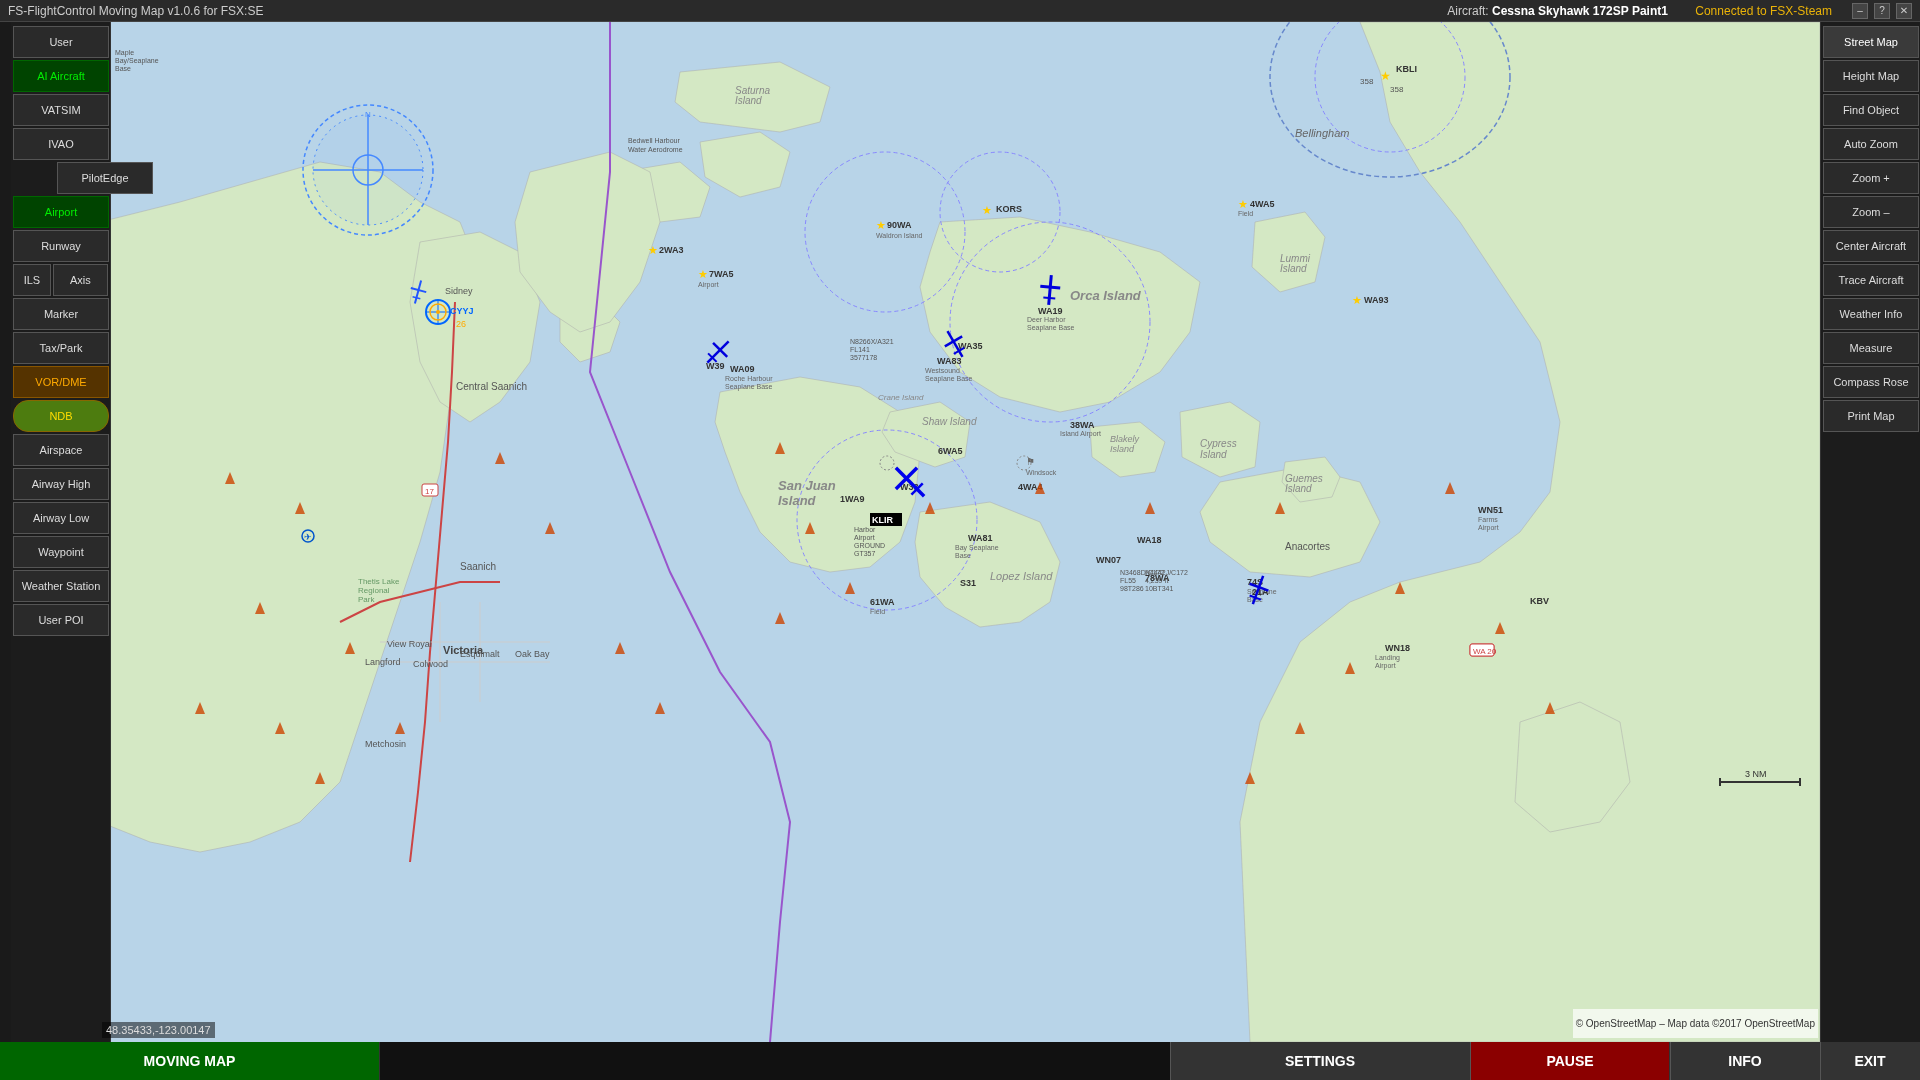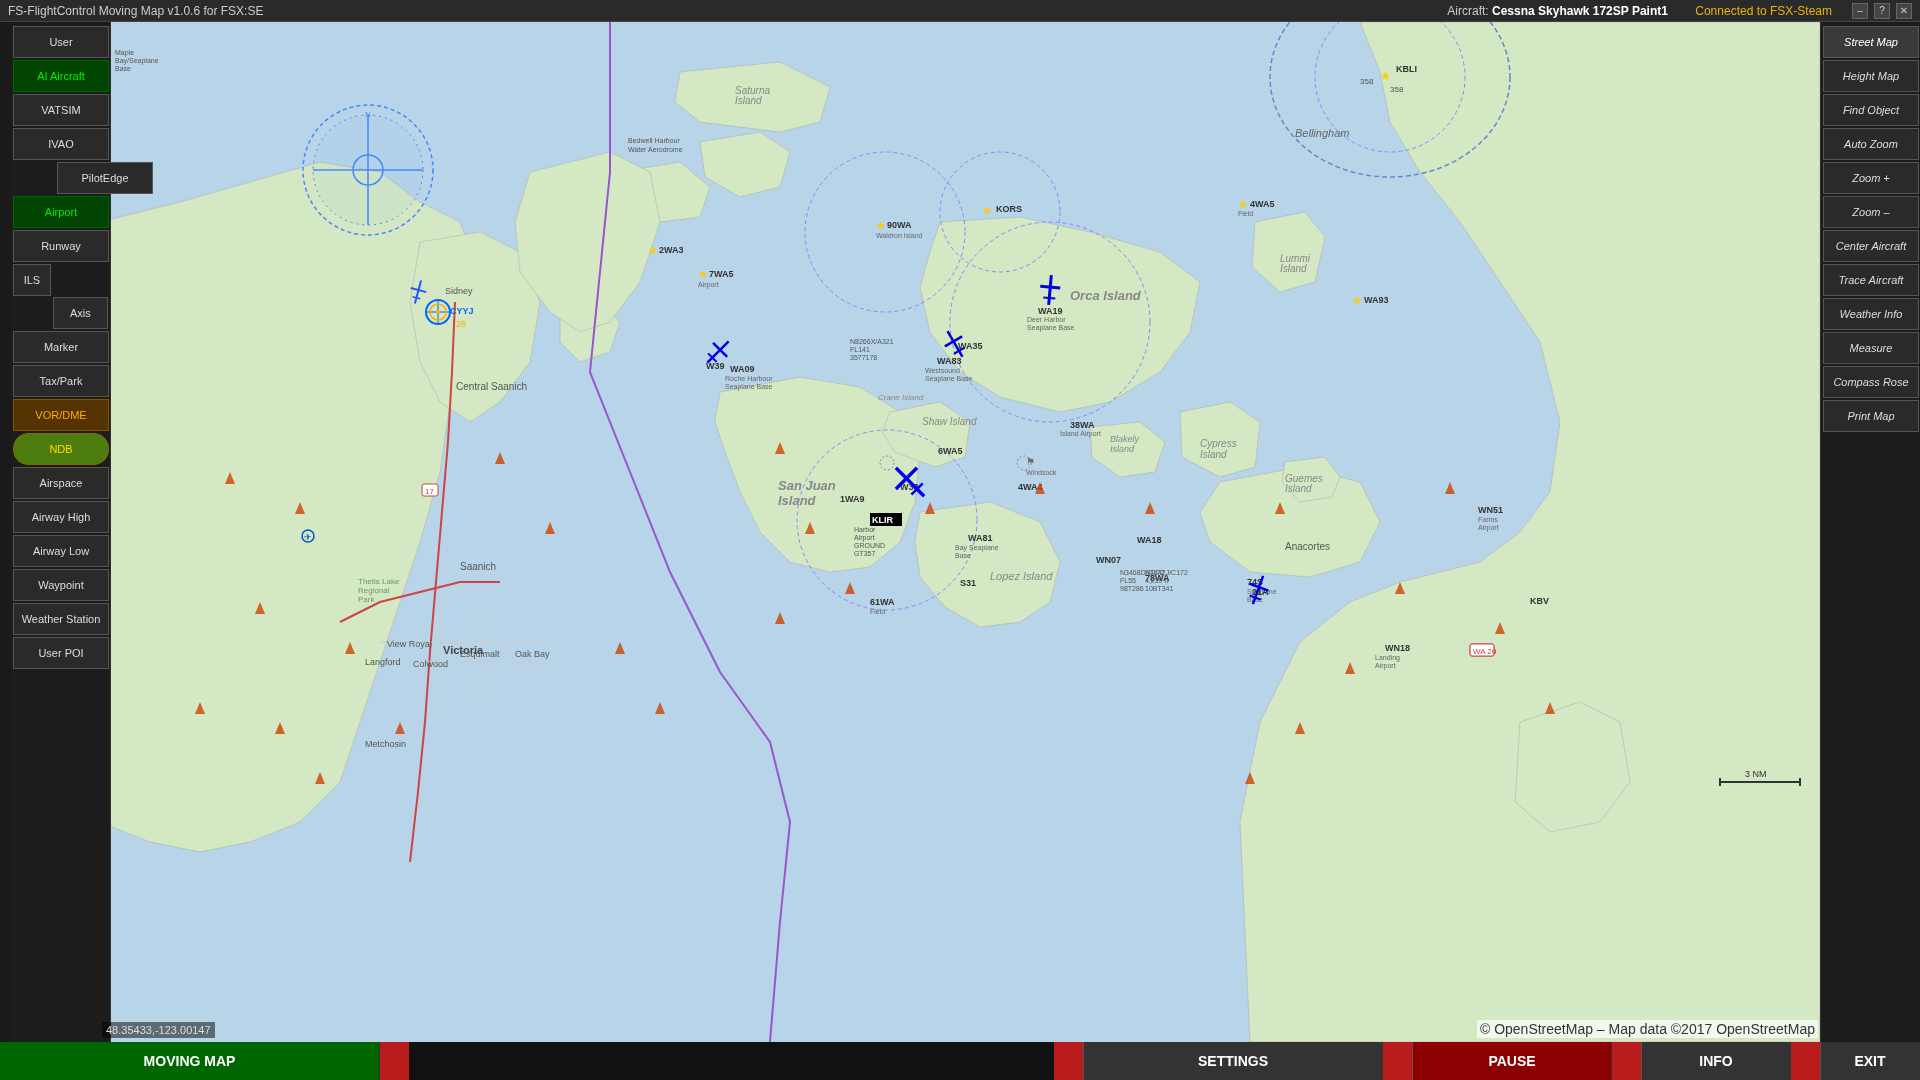--- a/index.html
+++ b/index.html
@@ -35,21 +35,21 @@
     .sidebar-btn.active { background: #004400; color: #00ee00; border-color: #006600; }
     .sidebar-btn.orange { background: #553300; color: #ffaa00; border-color: #885500; }
     .sidebar-btn.yellow { background: #4d7c0f; color: #ffdd00; border-color: #886600; border-radius: 15px; }
     .sidebar-btn-pair { display: flex; gap: 2px; }
     .sidebar-btn-pair .sidebar-btn { width: 47px; }
 
     
     #right-sidebar {
       position: absolute; top: 22px; right: 0; width: 100px; bottom: 38px;
       background: #1c1c1c; border-left: 1px solid #333; z-index: 50;
-      display: flex; flex-direction: column; gap: 2px; padding: 4px 2px; font-style: italic;
+      display: flex; flex-direction: column; gap: 2px; padding: 4px 2px;
     }
     .right-btn {
       width: 96px; min-height: 32px; border: 1px solid #555;
       background: #2a2a2a; color: #ddd; font-size: 11px;
       display: flex; align-items: center; justify-content: center;
       cursor: pointer; text-align: center; padding: 4px 2px;
     }
     .right-btn.highlight { background: #3a3a3a; color: #fff; }
 
     
@@ -57,21 +57,21 @@
       position: absolute; top: 22px; left: 100px; right: 100px; bottom: 38px;
       overflow: hidden; background: #b8d4e8;
     }
 
     
     #map-svg { position: absolute; top: 0; left: 0; width: 100%; height: 100%; }
 
     
     #bottom-bar {
       position: absolute; bottom: 0; left: 0; right: 0; height: 38px;
-      background: #b91c1c; display: flex; align-items: stretch; z-index: 100; gap: 29px;
+      background: #3b82f6; display: flex; align-items: stretch; z-index: 100;
     }
     .bottom-btn {
       display: flex; align-items: center; justify-content: center;
       color: #fff; font-size: 14px; font-weight: bold; cursor: pointer;
       border: none; border-right: 1px solid #333;
     }
     #btn-moving-map { flex: 0 0 380px; background: #006600; }
     #btn-spacer { flex: 1; background: #111; }
     #btn-settings { flex: 0 0 300px; background: #333; border-left: 1px solid #555; }
     #btn-pause { flex: 0 0 200px; background: #8B0000; border-left: 1px solid #555; }
@@ -80,21 +80,21 @@
 
     
     #coords {
       position: absolute; bottom: 42px; left: 102px;
       color: #ddd; font-size: 11px; z-index: 60; background: rgba(0,0,0,0.5); padding: 2px 4px;
     }
 
     
     #attribution {
       position: absolute; bottom: 42px; right: 102px;
-      color: #333; font-size: 14px; z-index: 60; background: rgba(255,255,255,0.7); padding: 1px 3px;
+      color: #333; font-size: 10px; z-index: 60; background: rgba(255,255,255,0.7); padding: 9px 3px;
     }
   </style>
 </head>
 <body>
 
 <div id="titlebar">
   <span class="title">FS-FlightControl Moving Map v1.0.6 for FSX:SE</span>
   <span class="aircraft-info">
     <span class="label">Aircraft:</span>
     <span class="name">Cessna Skyhawk 172SP Paint1</span>
@@ -110,21 +110,21 @@
 <div id="left-sidebar">
   <div class="sidebar-btn" style="background:#2a2a2a; color:#ddd;">User</div>
   <div class="sidebar-btn active">AI Aircraft</div>
   <div class="sidebar-btn" style="background:#2a2a2a; color:#ddd;">VATSIM</div>
   <div class="sidebar-btn" style="background:#2a2a2a; color:#ddd;">IVAO</div>
   <div class="sidebar-btn" style="background:#2a2a2a; color:#ddd;margin-left:44px;">PilotEdge</div>
   <div class="sidebar-btn active">Airport</div>
   <div class="sidebar-btn" style="background:#2a2a2a; color:#ddd;">Runway</div>
   <div class="sidebar-btn-pair">
     <div class="sidebar-btn" style="width:47px;">ILS</div>
-    <div class="sidebar-btn" style="width:69px;margin-top:33px;">Axis</div>
+    <div class="sidebar-btn" style="width:69px;">Axis</div>
   </div>
   <div class="sidebar-btn" style="background:#2a2a2a; color:#ddd;">Marker</div>
   <div class="sidebar-btn" style="background:#2a2a2a; color:#ddd;">Tax/Park</div>
   <div class="sidebar-btn orange">VOR/DME</div>
   <div class="sidebar-btn yellow">NDB</div>
   <div class="sidebar-btn" style="background:#2a2a2a; color:#ddd;">Airspace</div>
   <div class="sidebar-btn" style="background:#2a2a2a; color:#ddd;">Airway High</div>
   <div class="sidebar-btn" style="background:#2a2a2a; color:#ddd;">Airway Low</div>
   <div class="sidebar-btn" style="background:#2a2a2a; color:#ddd;text-align:right;">Waypoint</div>
   <div class="sidebar-btn" style="background:#2a2a2a; color:#ddd;">Weather Station</div>

